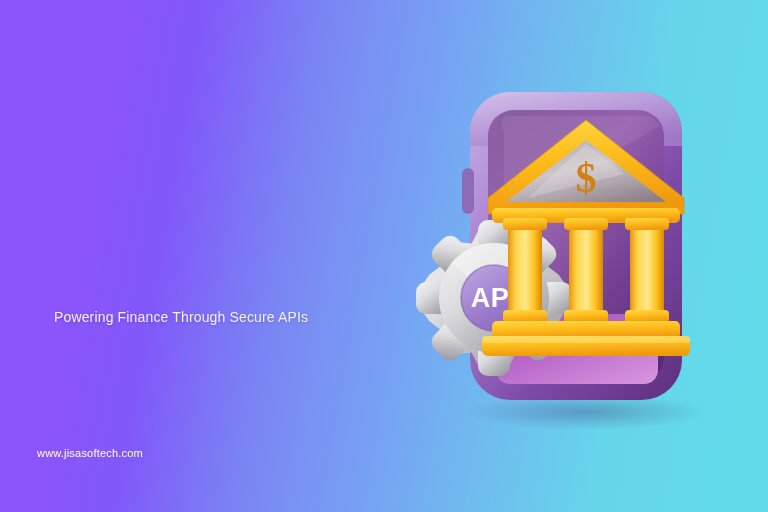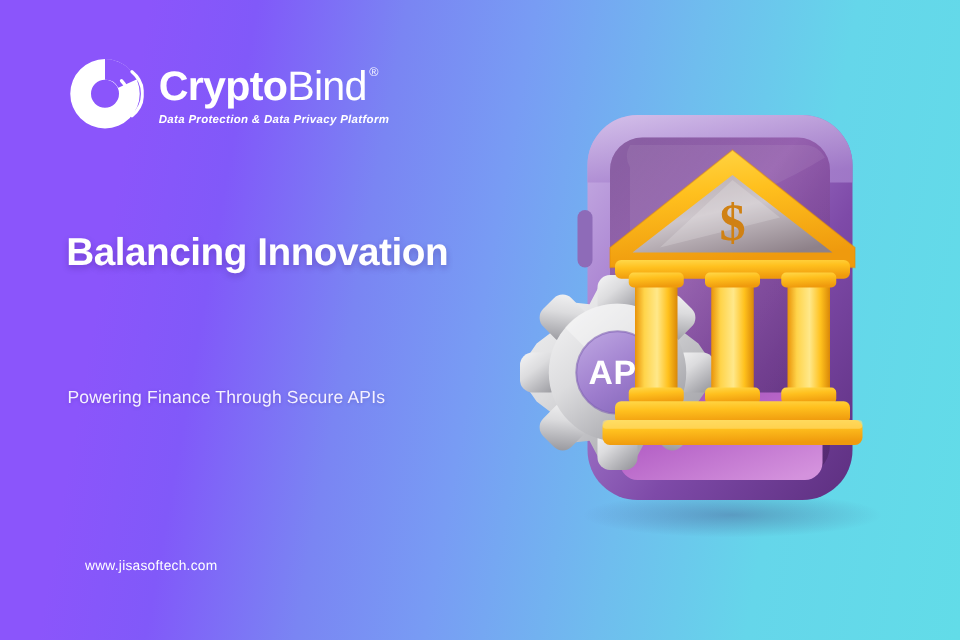--- a/index.html
+++ b/index.html
@@ -102,21 +102,21 @@
     font-size: 14px;
     font-weight: 400;
     letter-spacing: 0.15px;
     color: #f4f1ff;
     text-shadow: 0 1px 3px rgba(60, 20, 120, 0.22);
     white-space: nowrap;
   }
 
   .site-url {
     position: absolute;
-    left: 68px;
+    left: 37px;
     top: 447px;
     margin: 0;
     font-size: 11px;
     font-weight: 400;
     letter-spacing: 0.2px;
     color: #ffffff;
     white-space: nowrap;
   }
 
   
@@ -127,41 +127,22 @@
     width: 340px;
     height: 350px;
   }
   .illustration svg { display: block; width: 100%; height: 100%; }
 </style>
 </head>
 <body>
 
 <div class="banner">
 
-  <div class="logo-block">
-    <span class="logo-mark">
-      <svg viewBox="0 0 62 62" xmlns="http://www.w3.org/2000/svg" aria-hidden="true">
-        <path d="M31 3.2a27.8 27.8 0 1 0 0 55.6 27.8 27.8 0 0 0 0-55.6zm0 16.6a11.2 11.2 0 1 1 0 22.4 11.2 11.2 0 0 1 0-22.4z" fill="#ffffff" fill-rule="evenodd"></path>
-        <path d="M31 3.2 A27.8 27.8 0 0 1 56.2 19.6 L41.6 26.2 A11.2 11.2 0 0 0 31 19.8 Z" fill="#8b55fb"></path>
-        <path d="M44.2 20.6 A14.6 14.6 0 0 1 44.2 41.4" stroke="#ffffff" stroke-width="2.6" fill="none" stroke-linecap="round"></path>
-        <path d="M52.6 13.4 A22.6 22.6 0 0 1 52.6 48.6" stroke="#ffffff" stroke-width="2.6" fill="none" stroke-linecap="round"></path>
-      </svg>
-    </span>
-    <span class="logo-text-wrap">
-      <span class="logo-wordmark">
-        <span class="wm-bold">Crypto</span>
-          <span class="wm-light">Bind</span>
-          <span class="wm-reg">®</span>
-      </span>
-      <span class="logo-tagline">Data Protection &amp; Data Privacy Platform</span>
-    </span>
-  </div>
 
   <h1 class="headline">
-    <span class="hl-line">Balancing Innovation</span>
   </h1>
 
   <p class="subhead">Powering Finance Through Secure APIs</p>
 
   <p class="site-url">www.jisasoftech.com</p>
 
   <div class="illustration">
     <svg viewBox="0 0 340 350" xmlns="http://www.w3.org/2000/svg" aria-hidden="true">
       <defs>
         <linearGradient id="gFrame" x1="0" y1="0" x2="1" y2="1">

